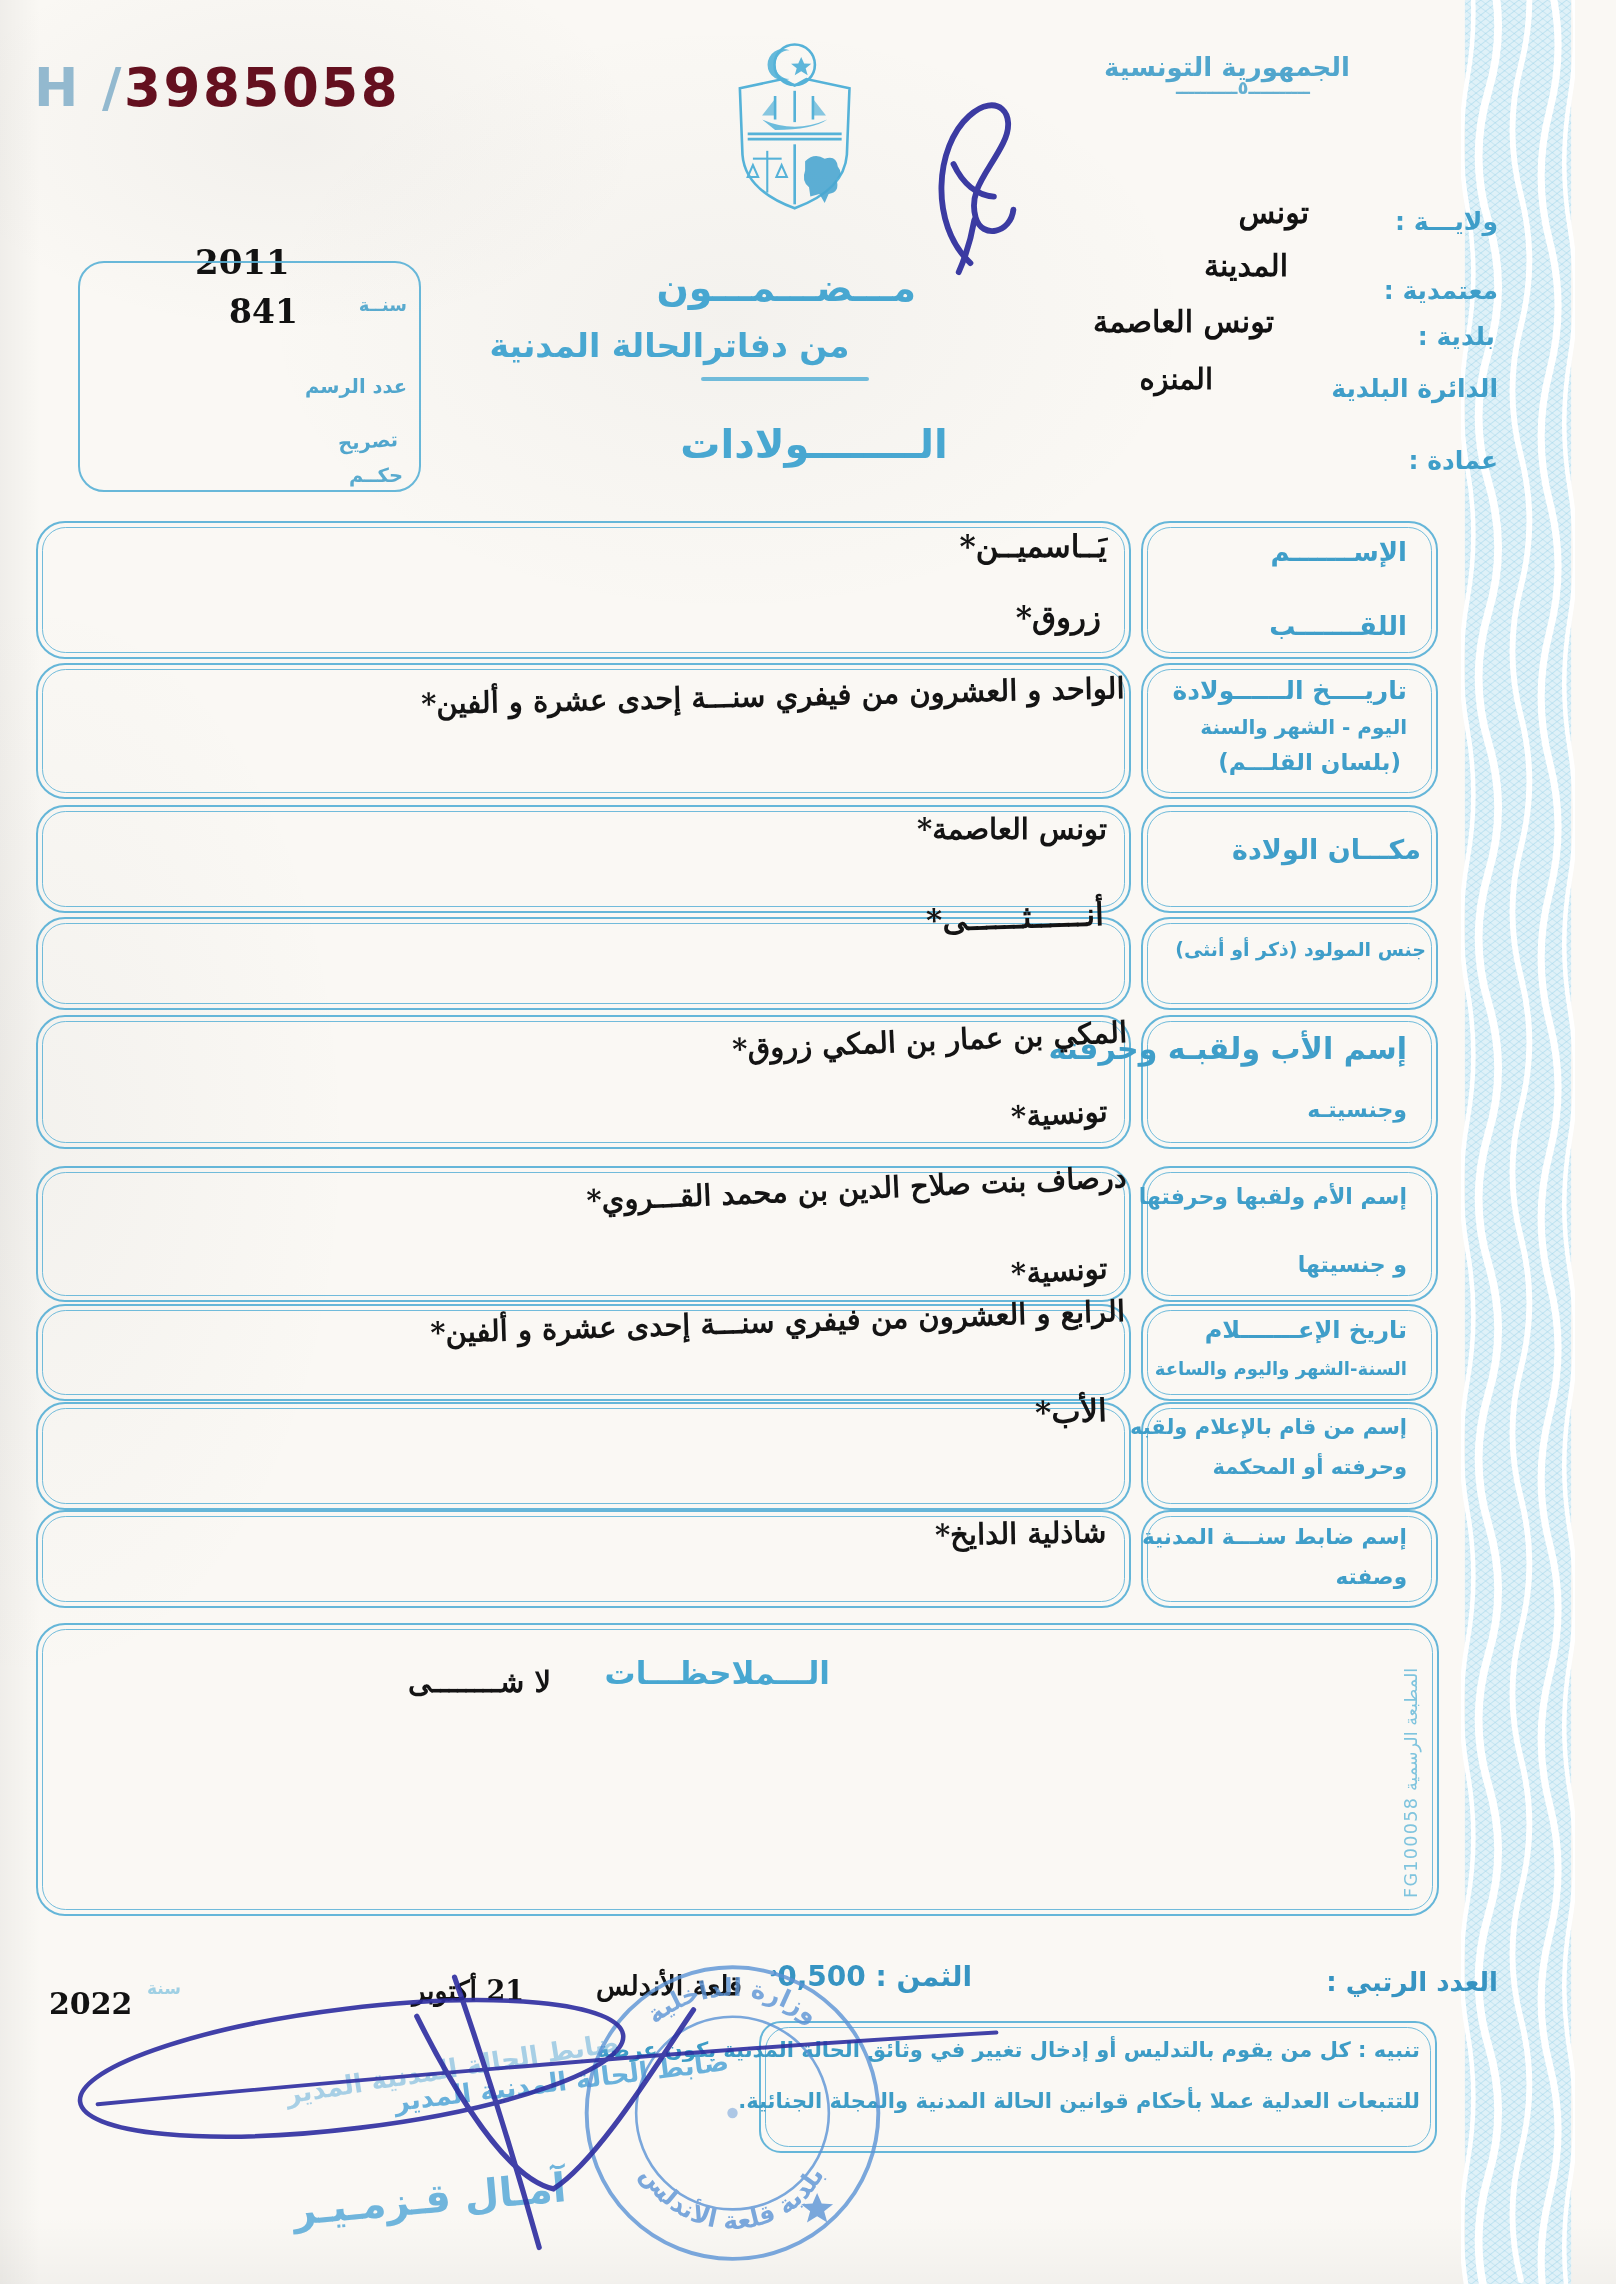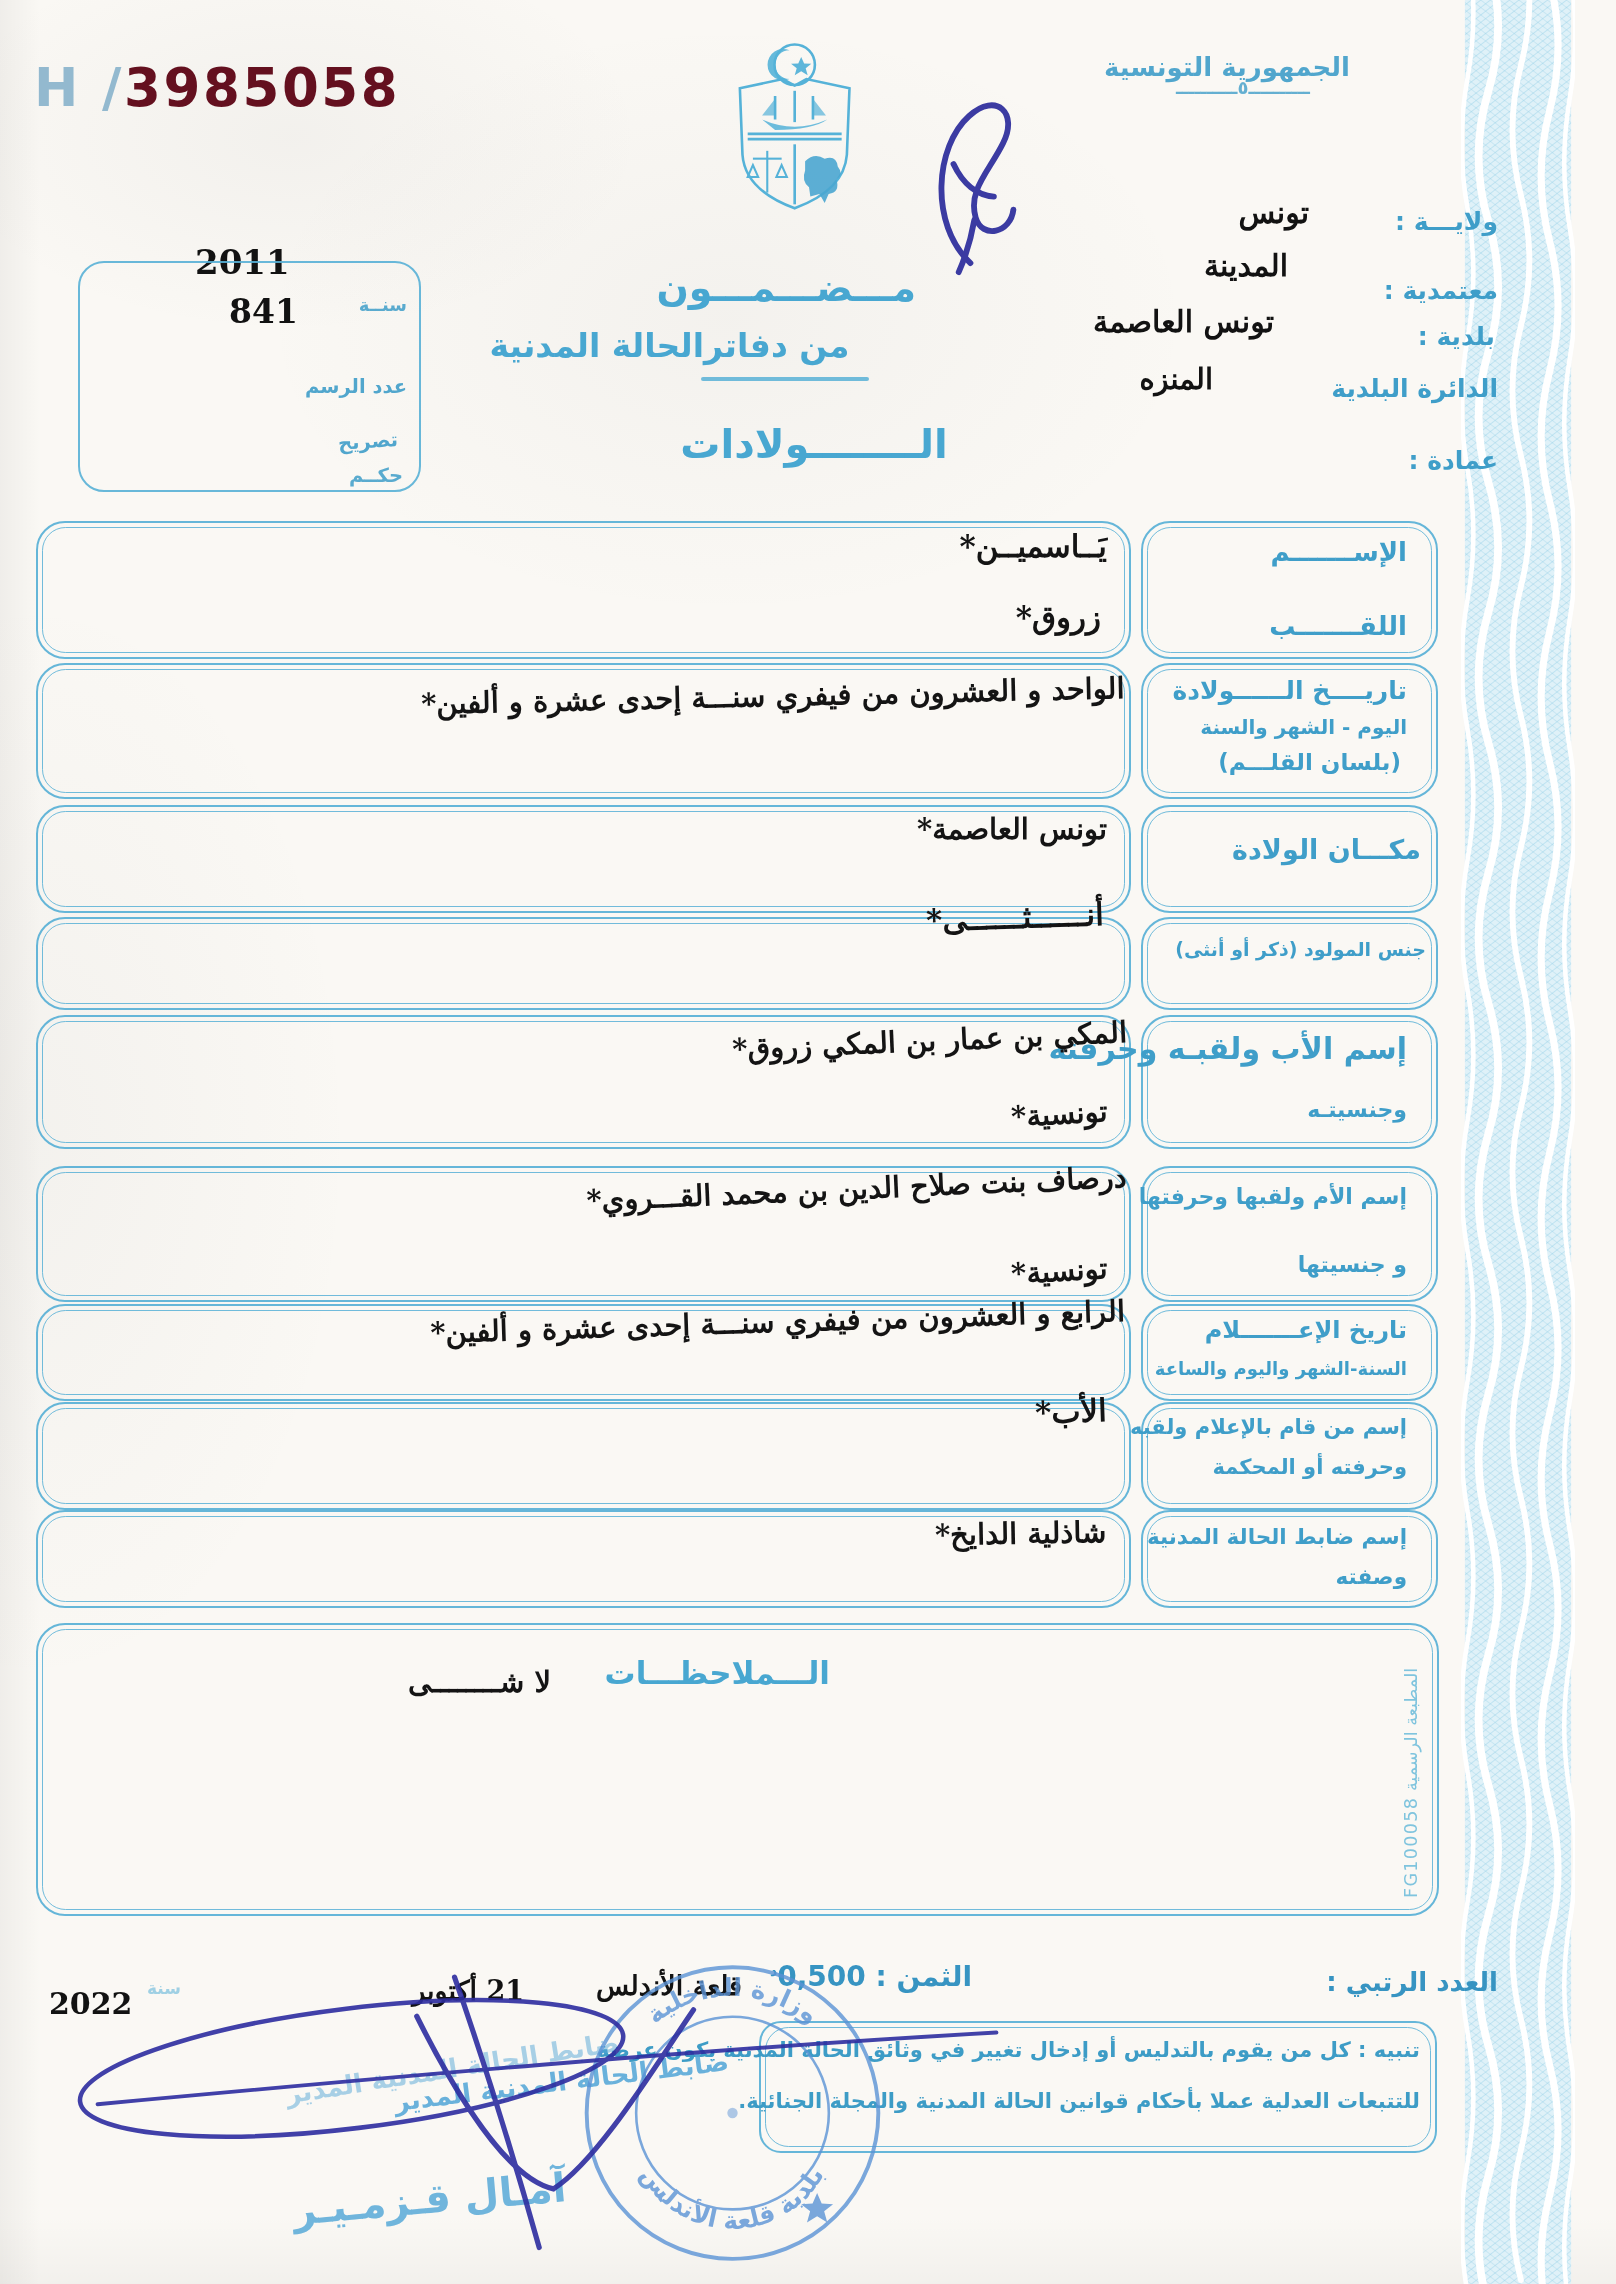--- a/index.html
+++ b/index.html
@@ -170,21 +170,21 @@
   <div class="abs val" style="right:491px;top:1294px;font-size:29px;transform:rotate(-1.8deg);transform-origin:right;">الرابع و العشرون من فيفري سنـــة إحدى عشرة و ألفين*</div>
 
   <div class="dbox" style="left:36px;top:1402px;width:1091px;height:104px;"></div>
   <div class="dbox" style="left:1141px;top:1402px;width:293px;height:104px;"></div>
   <div class="abs lab" style="right:209px;top:1415px;font-size:21px;">إسم من قام بالإعلام ولقبه</div>
   <div class="abs lab" style="right:209px;top:1455px;font-size:21px;">وحرفته أو المحكمة</div>
   <div class="abs val" style="right:509px;top:1392px;font-size:31px;transform:rotate(-2deg);transform-origin:right;">الأب*</div>
 
   <div class="dbox" style="left:36px;top:1510px;width:1091px;height:94px;"></div>
   <div class="dbox" style="left:1141px;top:1510px;width:293px;height:94px;"></div>
-  <div class="abs lab" style="right:209px;top:1524px;font-size:21.5px;">إسم ضابط الحالة المدنية</div>
+  <div class="abs lab" style="right:209px;top:1524px;font-size:21.5px;">إسم ضابط سنـــة المدنية</div>
   <div class="abs lab" style="right:209px;top:1564px;font-size:21.5px;margin-left:40px;">وصفته</div>
   <div class="abs val" style="right:510px;top:1515px;font-size:29px;transform:rotate(-1deg);transform-origin:right;">شاذلية الدايخ*</div>
 
   <div class="dbox" style="left:36px;top:1623px;width:1399px;height:289px;"></div>
   <div class="abs lab" style="right:786px;top:1655px;font-size:31px;color:#48a7d1;">الـــملاحظـــات</div>
   <div class="abs val" style="right:1065px;top:1665px;font-size:29px;">لا شــــــــى</div>
 
   <div class="abs lab" style="right:118px;top:1967px;font-size:26px;color:#3794c2;">العدد الرتبي :</div>
   <div class="abs" dir="rtl" style="right:644px;top:1960px;font-size:28px;font-weight:700;color:#3794c2;white-space:nowrap;text-align:right;">
     <span>الثمن : </span><span>0,500</span><sup style="font-size:14.3px;">د</sup>

